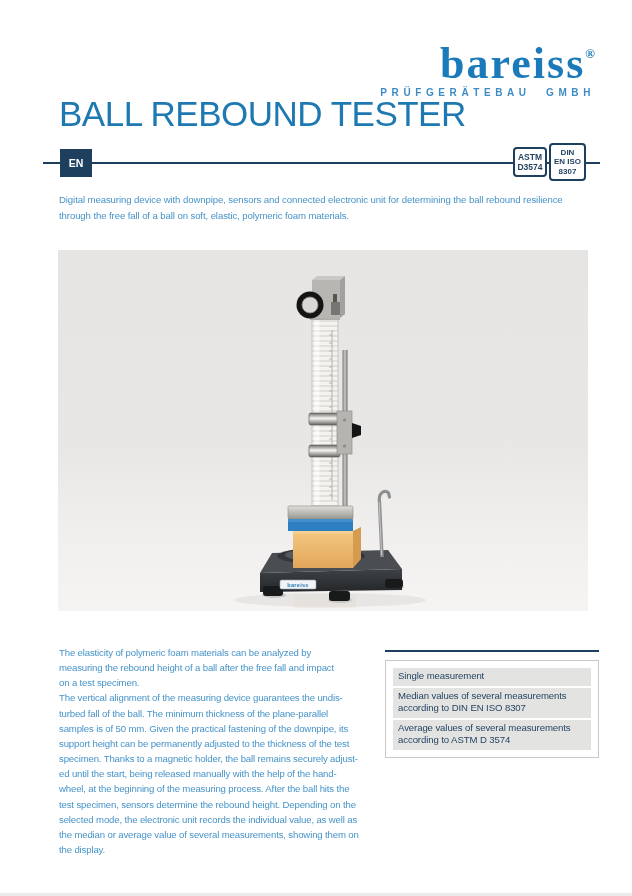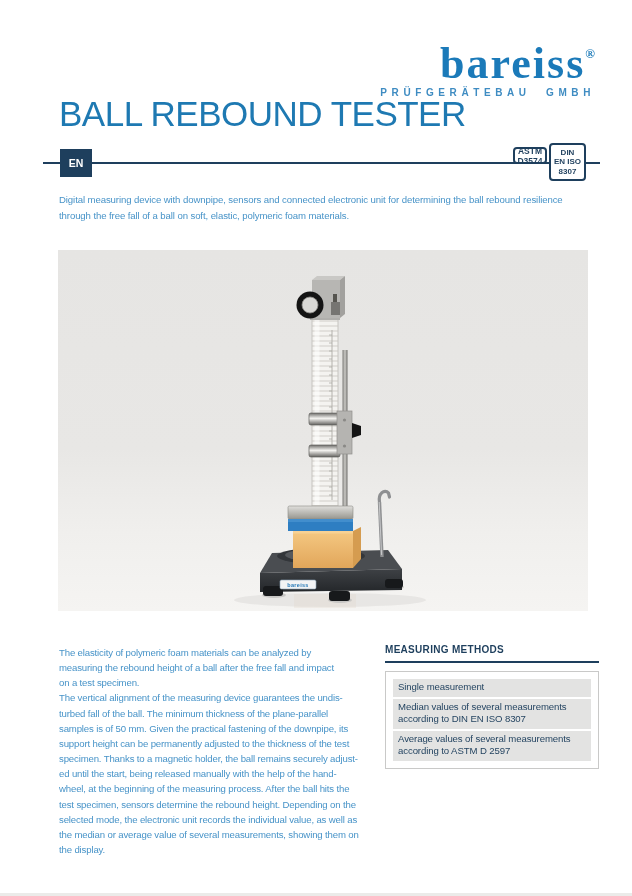--- a/index.html
+++ b/index.html
@@ -35,21 +35,21 @@
     position: absolute; left: 60px; top: 149px; width: 32px; height: 28px;
     background: #1e3f5d; color: #ffffff; font-size: 10.5px; font-weight: bold;
     display: flex; align-items: center; justify-content: center;
   }
   .std-badge {
     position: absolute; background: #ffffff; border: 2px solid #1e3f5d; border-radius: 4px;
     color: #1e3f5d; font-weight: bold; text-align: center;
     display: flex; align-items: center; justify-content: center;
     white-space: pre;
   }
-  .std-astm { left: 513px; top: 147px; width: 34px; height: 17px; font-size: 8.5px; line-height: 10px; }
+  .std-astm { left: 513px; top: 147px; width: 34px; height: 30px; font-size: 8.5px; line-height: 10px; }
   .std-din  { left: 549px; top: 143px; width: 37px; height: 38px; font-size: 8px;   line-height: 9.5px; }
 
   
   .intro {
     position: absolute; left: 59px; top: 192px;
     color: #4793c8; font-size: 9.6px; line-height: 15.6px;
     white-space: pre; letter-spacing: -0.1px;
   }
 
   
@@ -210,25 +210,24 @@
 support height can be permanently adjusted to the thickness of the test
 specimen. Thanks to a magnetic holder, the ball remains securely adjust-
 ed until the start, being released manually with the help of the hand-
 wheel, at the beginning of the measuring process. After the ball hits the
 test specimen, sensors determine the rebound height. Depending on the
 selected mode, the electronic unit records the individual value, as well as
 the median or average value of several measurements, showing them on
 the display.</div>
 
   <div class="right-col">
-    <div class="mm-heading">MEASURING METHODS</div>
     <div class="mm-rule"></div>
     <div class="mm-box">
       <div class="mm-row">Single measurement</div>
       <div class="mm-row">Median values of several measurements
 according to DIN EN ISO 8307</div>
       <div class="mm-row">Average values of several measurements
-according to ASTM D 2597</div>
+according to ASTM D 3574</div>
     </div>
   </div>
 
   <div class="bottom-strip"></div>
 </div>
 
 </body></html>

